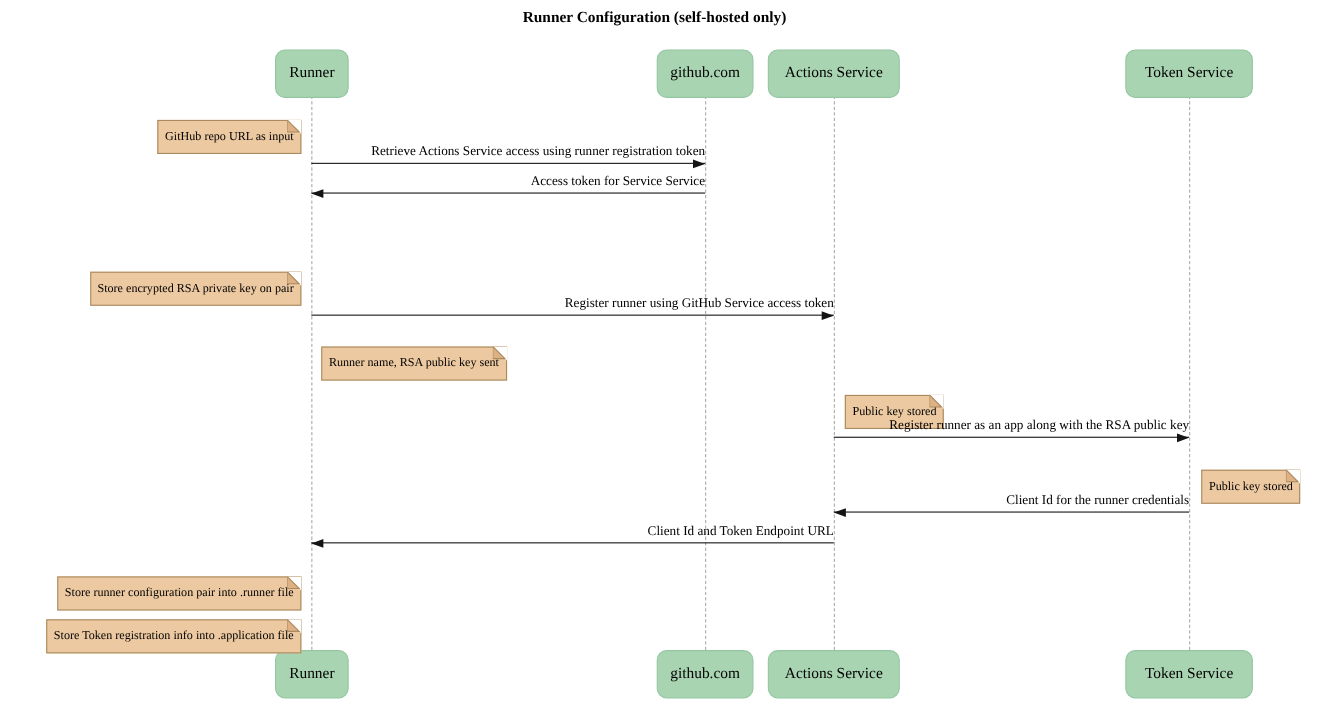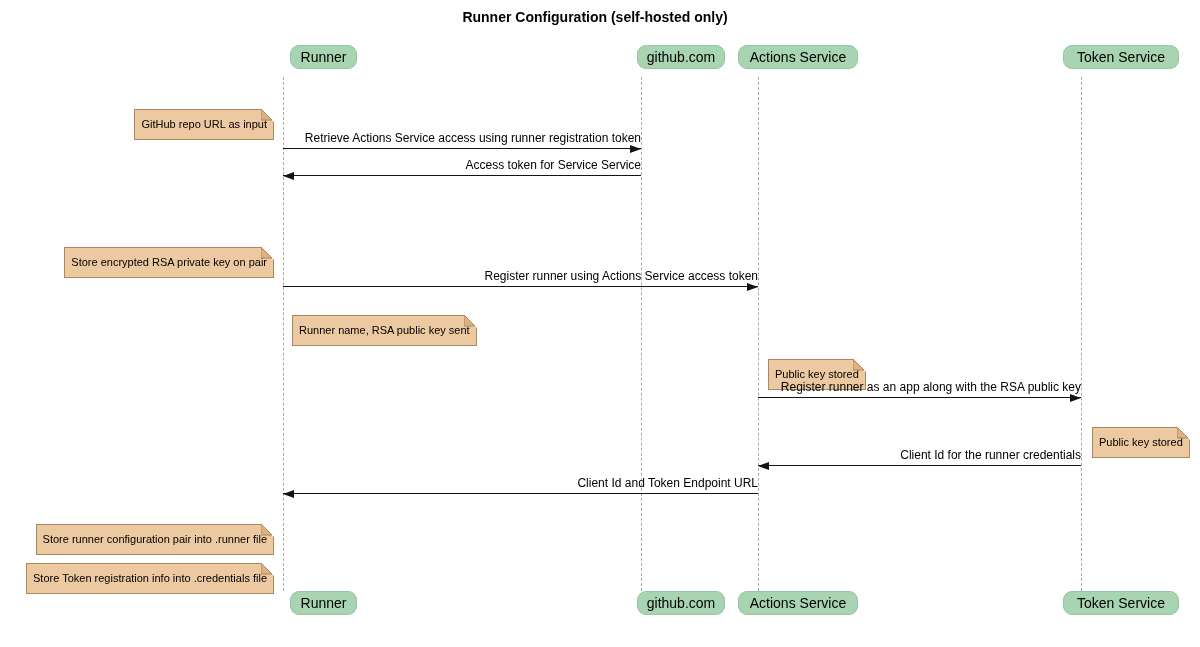--- a/index.html
+++ b/index.html
@@ -2,21 +2,21 @@
 <html style="--background: #ffffff; --text: #000000; --participant-fill: #a8d4b2; --participant-border: #93c6a1; --note-fill: #ecc9a1; --note-border: #a98a5f; --note-fold: #ddb184; --lifeline: #ababab; --message-line: #141414;"><head>
 <meta charset="utf-8">
 <style>
   * { margin: 0; padding: 0; box-sizing: border-box; }
   html, body { background: #ffffff; }
   .diagram {
     position: relative;
     width: 1200px;
     height: 647px;
     background: var(--background, #fff);
-    font-family: Liberation Sans, sans-serif;
+    font-family: Liberation Serif, serif;
     color: var(--text, #000);
     overflow: hidden;
   }
   .title {
     position: absolute;
     top: 9px;
     left: 0;
     width: 1190px;
     text-align: center;
     font-size: 14px;
@@ -24,29 +24,28 @@
   }
   .lifeline {
     position: absolute;
     top: 77px;
     height: 514px;
     width: 0;
     border-left: 1px dashed var(--lifeline, #ababab);
   }
   .participant {
     position: absolute;
-    height: 24px;
+    height: 44px;
     background: var(--participant-fill, #a8d4b2);
     border: 1px solid var(--participant-border, #93c6a1);
     border-radius: 9px;
     display: flex;
     align-items: center;
     justify-content: center;
     font-size: 14px;
-    margin-left: 40px;
   }
   .note {
     position: absolute;
     background: var(--note-fill, #ecc9a1);
     border: 1px solid var(--note-border, #a98a5f);
     padding: 7px 6px;
     font-size: 11px;
     line-height: 15px;
     white-space: nowrap;
     margin-top: 17px;
@@ -153,41 +152,41 @@
 
   <div class="note" style="right:926px;top:507px">
     <span class="note-text">Store runner configuration pair into .runner file</span>
     <svg class="fold" width="13" height="13" viewBox="0 0 13 13">
         <polygon class="fold-bg" points="0,0 13,0 13,13"></polygon>
         <path class="fold-flap" d="M0 0 L11 11 L0 11 Z"></path>
       </svg>
   </div>
 
   <div class="note" style="right:926px;top:546px">
-    <span class="note-text">Store Token registration info into .credentials file</span>
+    <span class="note-text">Store Token registration info into .application file</span>
     <svg class="fold" width="13" height="13" viewBox="0 0 13 13">
         <polygon class="fold-bg" points="0,0 13,0 13,13"></polygon>
         <path class="fold-flap" d="M0 0 L11 11 L0 11 Z"></path>
       </svg>
   </div>
 
   <div class="msg" style="left:283px;top:148px;width:358px">
     <div class="msg-label">Retrieve Actions Service access using runner registration token</div>
     <div class="msg-line"></div>
     <div class="arrowhead right"></div>
   </div>
 
   <div class="msg" style="left:283px;top:175px;width:358px">
     <div class="msg-label">Access token for Service Service</div>
     <div class="msg-line"></div>
     <div class="arrowhead left"></div>
   </div>
 
   <div class="msg" style="left:283px;top:286px;width:475px">
-    <div class="msg-label">Register runner using Actions Service access token</div>
+    <div class="msg-label">Register runner using GitHub Service access token</div>
     <div class="msg-line"></div>
     <div class="arrowhead right"></div>
   </div>
 
   <div class="msg" style="left:758px;top:397px;width:323px">
     <div class="msg-label">Register runner as an app along with the RSA public key</div>
     <div class="msg-line"></div>
     <div class="arrowhead right"></div>
   </div>
 

